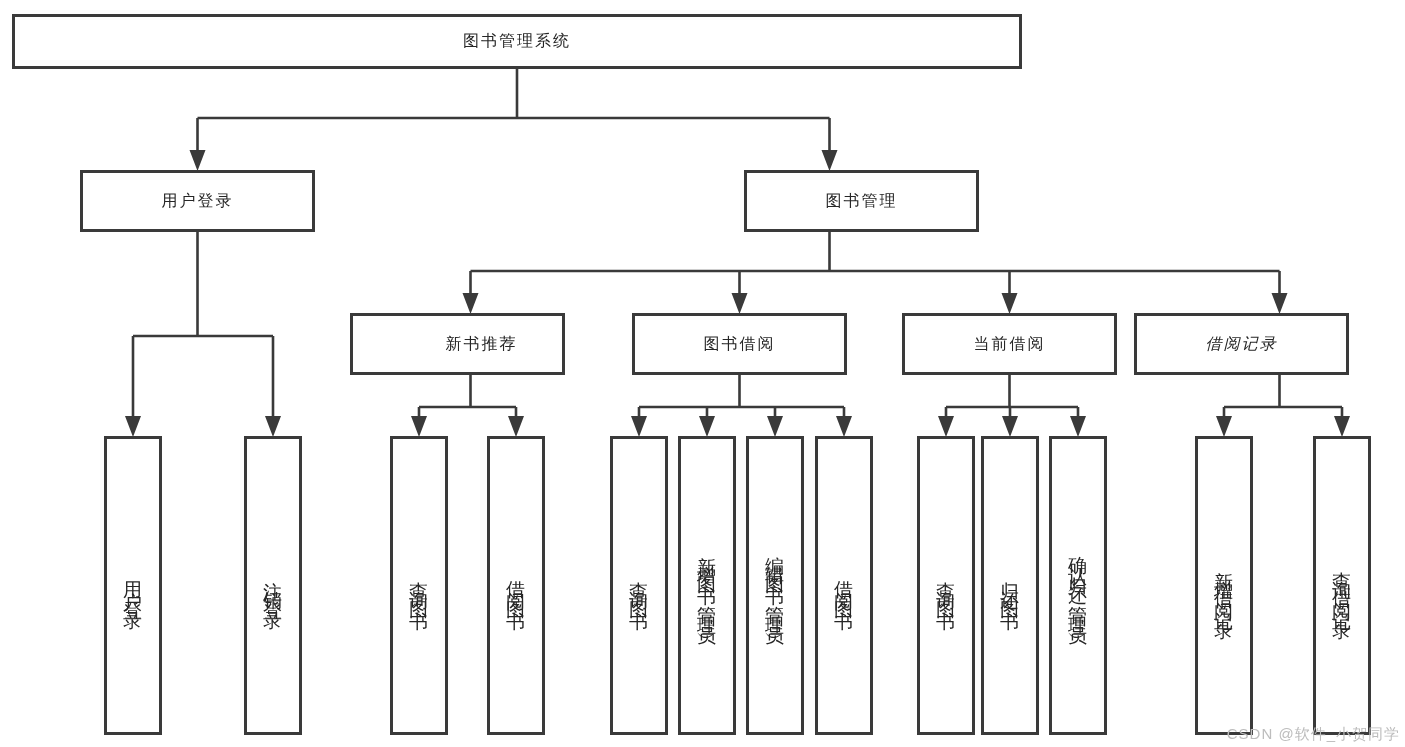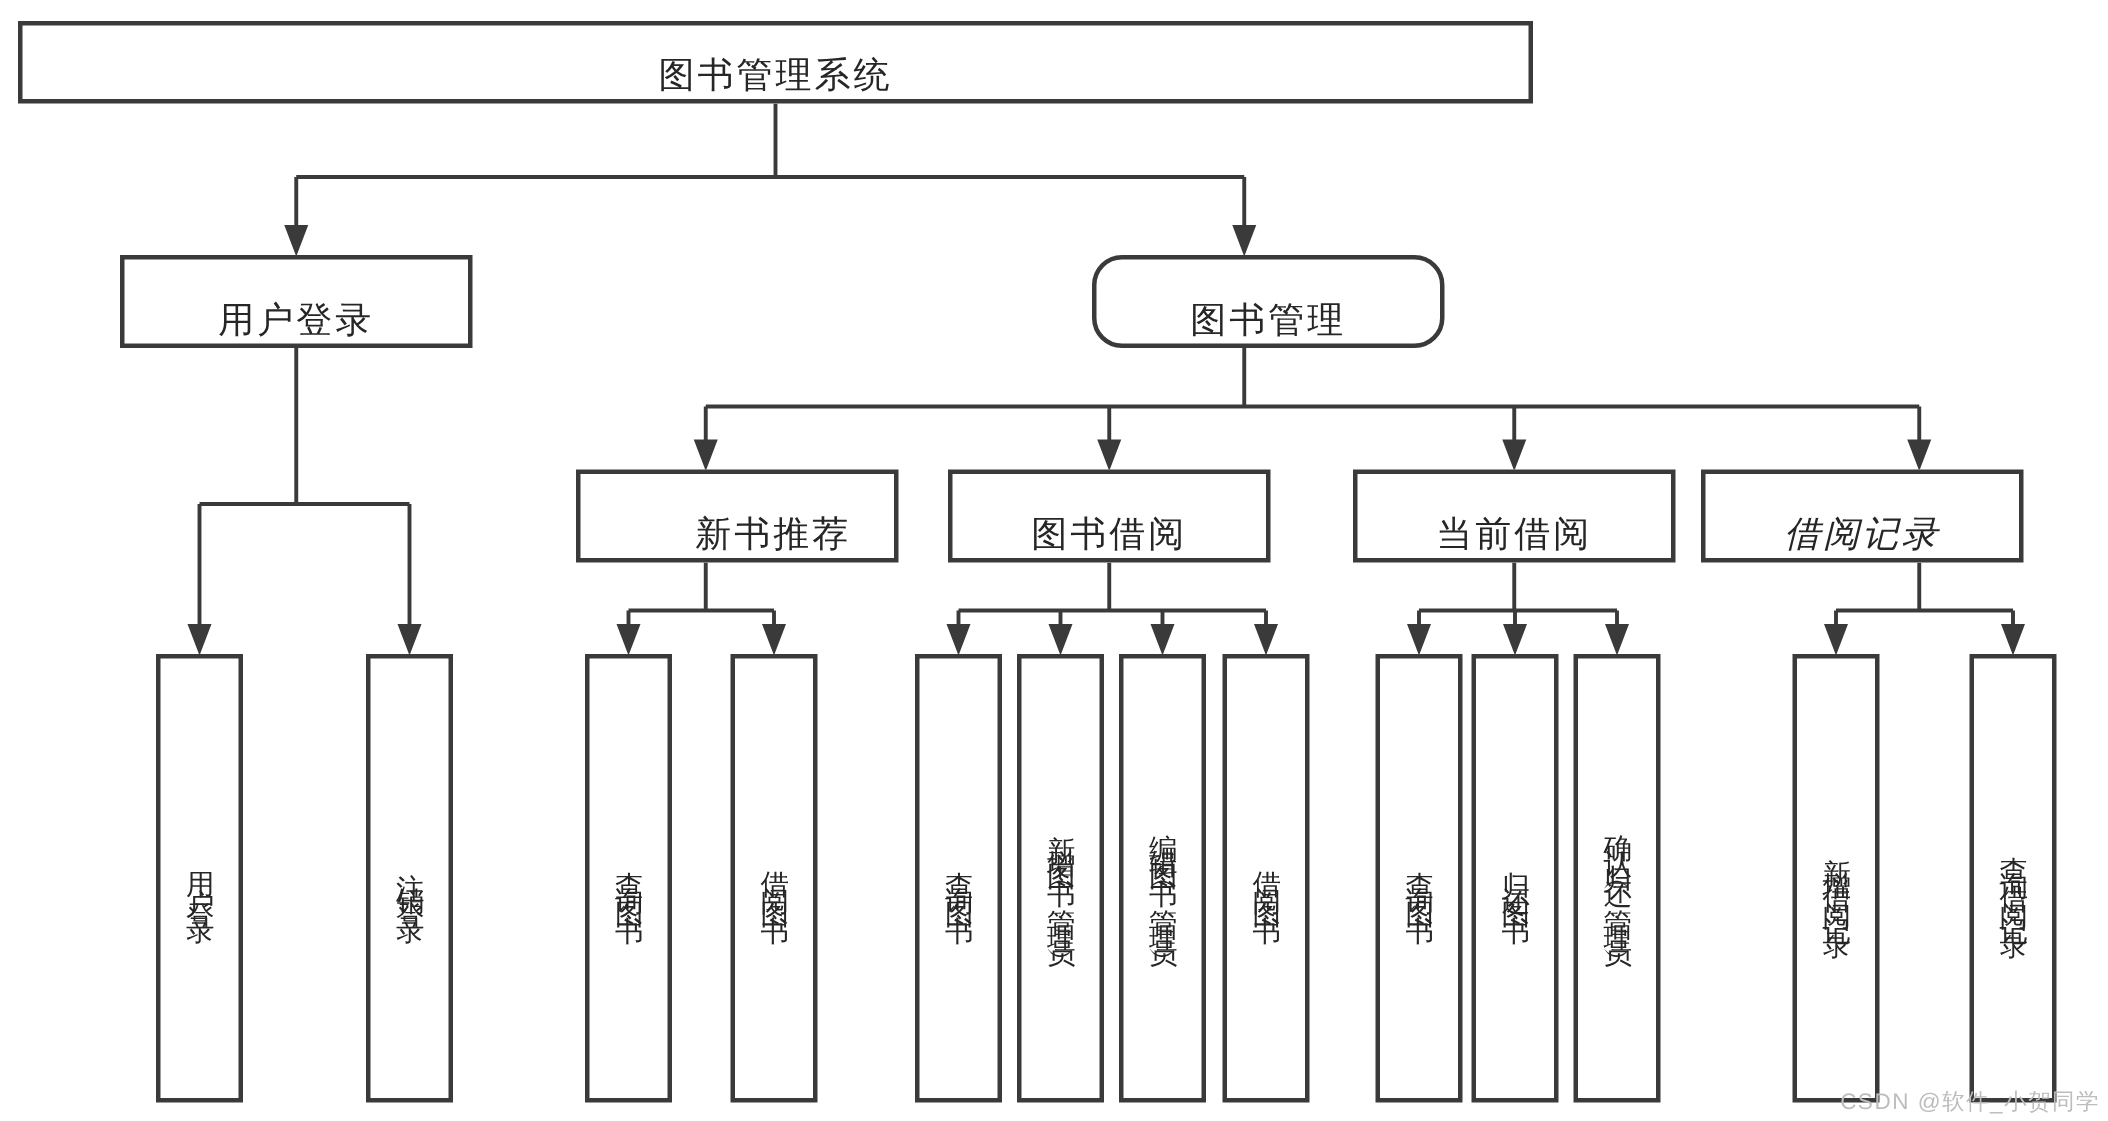--- a/index.html
+++ b/index.html
@@ -22,21 +22,21 @@
   .arrowheads{fill:var(--line);stroke:none;}
   .hbox,.vbox{
     position:absolute;
     box-sizing:border-box;
     background:#ffffff;
     border:3px solid var(--box_border);
     display:flex;align-items:center;justify-content:center;
     color:var(--text);
     z-index:2;
   }
-  .hbox{font-size:24px;letter-spacing:2px;align-items:flex-end;}
+  .hbox{font-size:16px;letter-spacing:2px;}
   .vbox{
     font-size:19px;
     writing-mode:vertical-rl;
     text-orientation:mixed;
     letter-spacing:10px;
     line-height:1;
   }
   .root-box   {left:12px;  top:14px;  width:1010px;height:55px;}
   .lvl2-box   {top:170px;  width:235px;height:62px;}
   .lvl3-box   {top:313px;  width:215px;height:62px;}
@@ -113,25 +113,25 @@
       M1334,416 L1350,416 L1342,437 Z"></path>
   </svg>
 
   <div class="hbox root-box">
     <span>图书管理系统</span>
   </div>
 
   <div class="hbox lvl2-box" style="left:80px;">
     <span>用户登录</span>
   </div>
-  <div class="hbox lvl2-box" style="left:728px;border-radius:20px;">
+  <div class="hbox lvl2-box" style="left:744px;">
     <span>图书管理</span>
   </div>
 
-  <div class="hbox lvl3-box" style="left:384px;padding-left:48px;">
+  <div class="hbox lvl3-box" style="left:350px;padding-left:48px;">
     <span>新书推荐</span>
   </div>
   <div class="hbox lvl3-box" style="left:902px;">
     <span>当前借阅</span>
   </div>
   <div class="hbox lvl3-box" style="left:632px;">
     <span>图书借阅</span>
   </div>
   <div class="hbox lvl3-box" style="left:1134px;font-style:italic;">
     <span>借阅记录</span>

